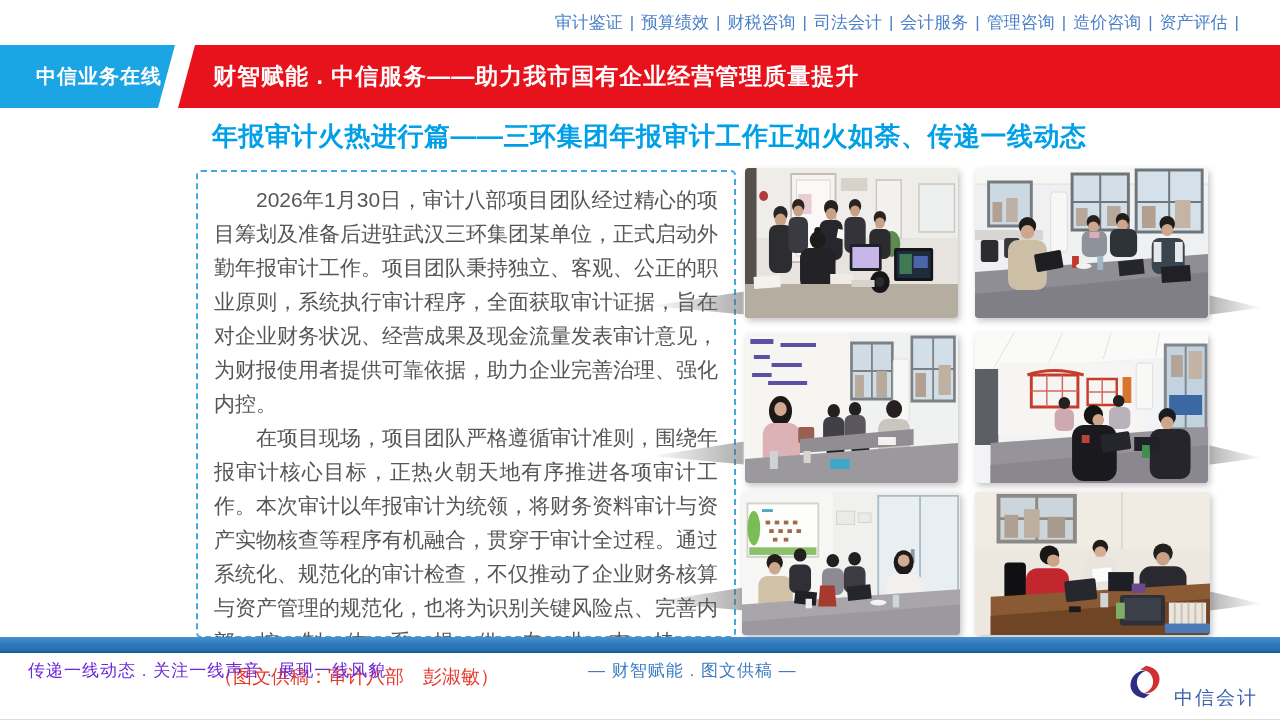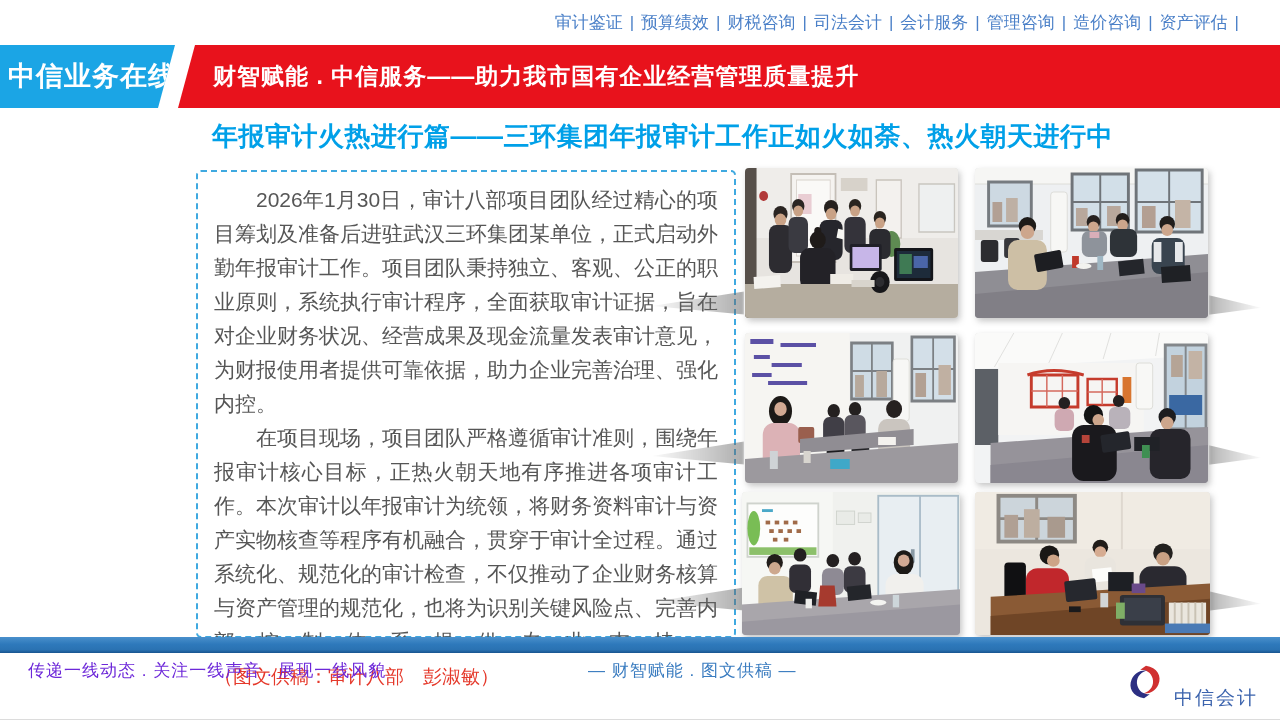--- a/index.html
+++ b/index.html
@@ -26,22 +26,22 @@
   .banner-title {
     position:absolute; left:213px; top:0; height:55px; line-height:63px;
     color:#ffffff; font-size:23px; font-weight:bold; letter-spacing:1px;
   }
   .banner-badge {
     position:absolute; left:0; top:0; width:182px; height:63px;
     background:#1ba5e5;
     clip-path:polygon(0 0, 175px 0, 158px 100%, 0 100%);
   }
   .banner-badge span {
-    display:block; padding-left:8px; line-height:63px;
-    color:#fff; font-size:27px; font-weight:bold; letter-spacing:1px;
+    display:block; padding-left:36px; line-height:63px;
+    color:#fff; font-size:20px; font-weight:bold; letter-spacing:1px;
   }
   
   .headline {
     position:absolute; left:212px; top:119px; width:960px;
     color:#00a0e8; font-size:26px; font-weight:bold; letter-spacing:.5px;
   }
   
   .article-box {
     position:absolute; left:196px; top:170px; width:540px; height:468px;
     border:2px dashed #3fa9e0; border-radius:5px;
@@ -98,21 +98,21 @@
   </div>
 
   <div class="banner">
     <div class="banner-red"></div>
     <div class="banner-title">财智赋能 . 中信服务——助力我市国有企业经营管理质量提升</div>
     <div class="banner-badge">
       <span>中信业务在线</span>
     </div>
   </div>
 
-  <div class="headline">年报审计火热进行篇——三环集团年报审计工作正如火如荼、热火朝天进行中</div>
+  <div class="headline">年报审计火热进行篇——三环集团年报审计工作正如火如荼、传递一线动态</div>
 
   <div class="article-box">
     <p>2026年1月30日，审计八部项目团队经过精心的项目筹划及准备后进驻武汉三环集团某单位，正式启动外勤年报审计工作。项目团队秉持独立、客观、公正的职业原则，系统执行审计程序，全面获取审计证据，旨在对企业财务状况、经营成果及现金流量发表审计意见，为财报使用者提供可靠依据，助力企业完善治理、强化内控。</p>
     <p><span>在项目现场，项目团队严格遵循审计准则，围绕年报审计核心目标，正热火朝天地有序推进各项审计工作。本次审计以年报审计为统领，将财务资料审计与资产实物核查等程序有机融合，贯穿于审计全过程。通过系统化、规范化的审计检查，不仅推动了企业财务核算与资产管理的规范化，也将为识别关键风险点、完善内部控制体系提供专业支持。</span><span class="credit">（图文供稿：审计八部　彭淑敏）</span></p>
   </div>
 
   <div class="swoosh-l sw1"></div>
   <div class="swoosh-l sw2"></div>
   <div class="swoosh-l sw3"></div>
   <div class="swoosh-r sw4"></div>

